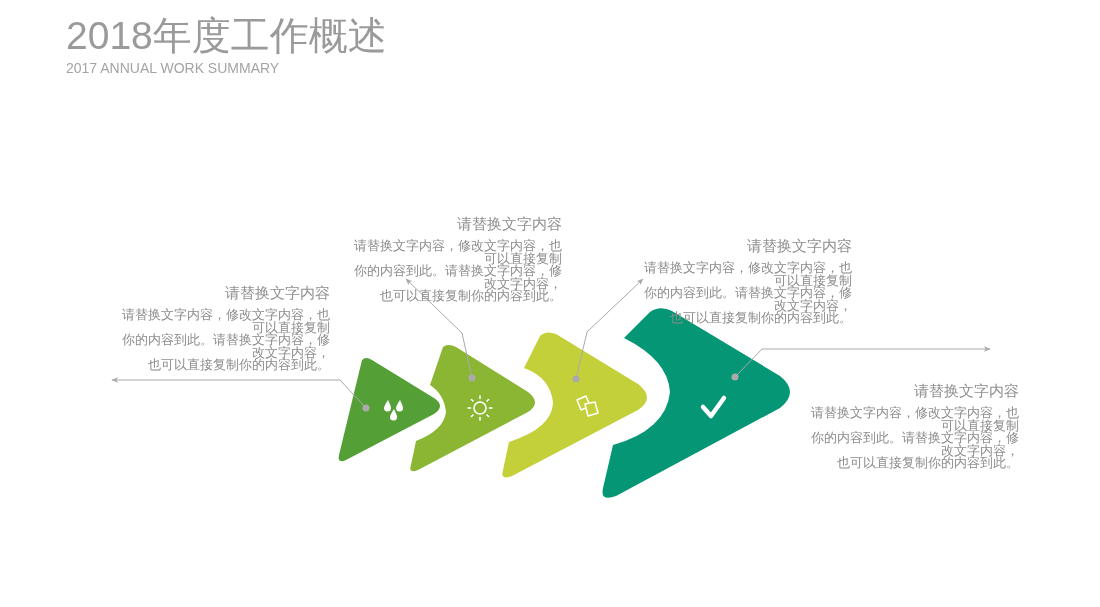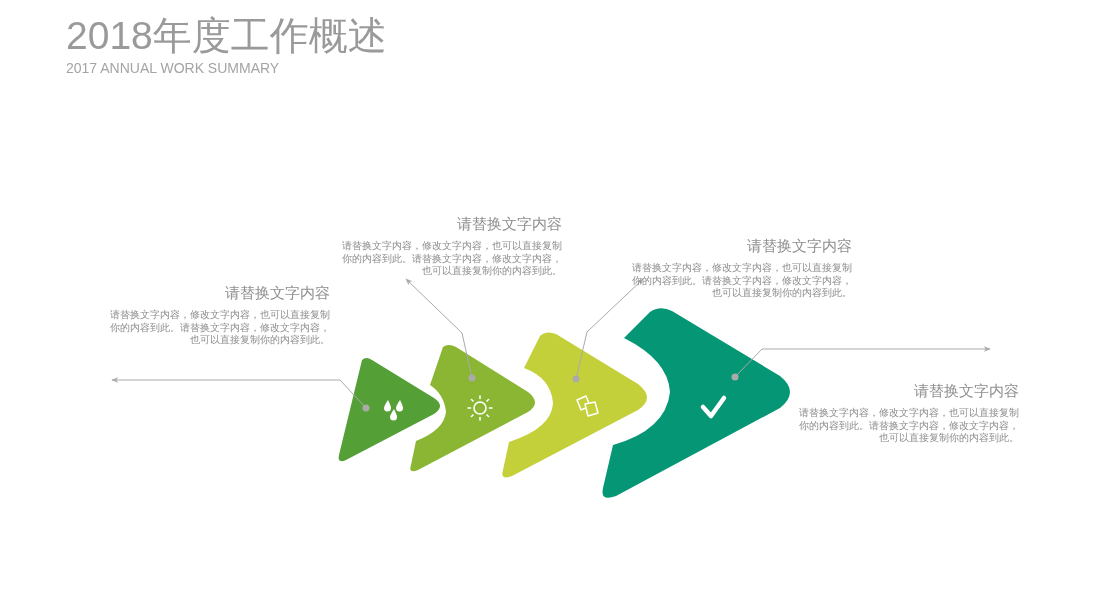--- a/index.html
+++ b/index.html
@@ -2,21 +2,21 @@
 <html><head>
   <meta charset="utf-8">
   <style>
     html, body { margin:0; padding:0; background:#ffffff; }
     body { width:1100px; height:607px; position:relative; overflow:hidden; font-family:"Liberation Sans","DejaVu Sans",sans-serif; }
     .title { position:absolute; left:66px; top:14px; font-size:39px; color:#9a9a9a; letter-spacing:0px; font-weight:normal; line-height:44px; }
     .subtitle { position:absolute; left:66px; top:60px; font-size:14px; color:#a4a4a4; line-height:16px; }
     .diagram { position:absolute; left:0; top:0; width:1100px; height:607px; }
     .block { position:absolute; width:220px; text-align:right; }
     .block .head { font-size:15px; color:#8f8f8f; line-height:20px; margin-bottom:6px; }
-    .block .body { font-size:10px; color:#8c8c8c; line-height:12.5px; }
+    .block .body { font-size:13px; color:#8c8c8c; line-height:12.5px; }
     .block .body span { display:block; }
   </style>
 </head>
 <body>
 
 <div class="title">2018年度工作概述</div>
 <div class="subtitle">2017 ANNUAL WORK SUMMARY</div>
 
 <svg class="diagram" viewBox="0 0 1100 607" xmlns="http://www.w3.org/2000/svg">
   <defs>

